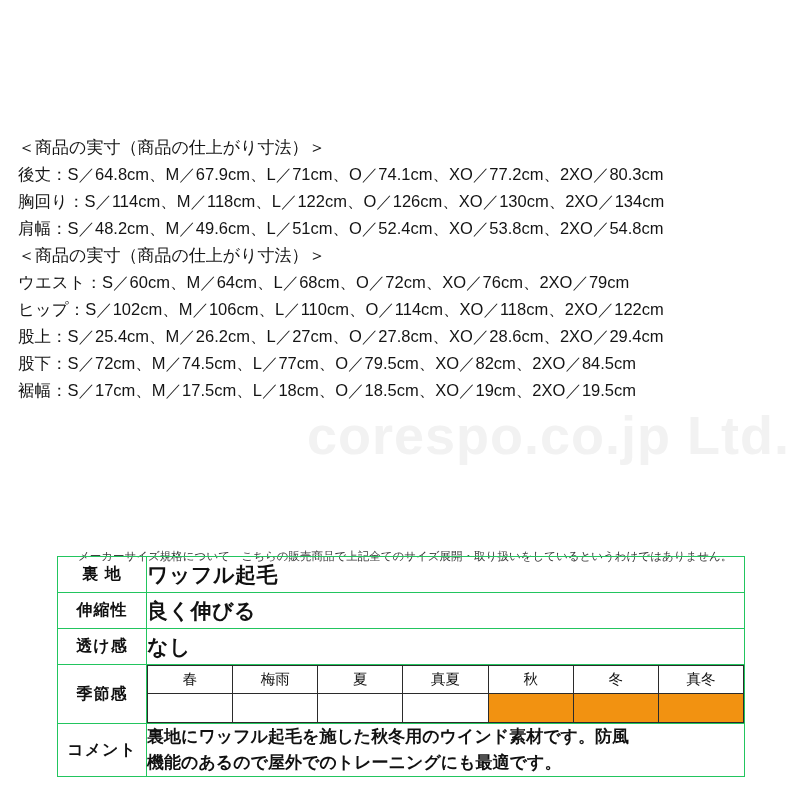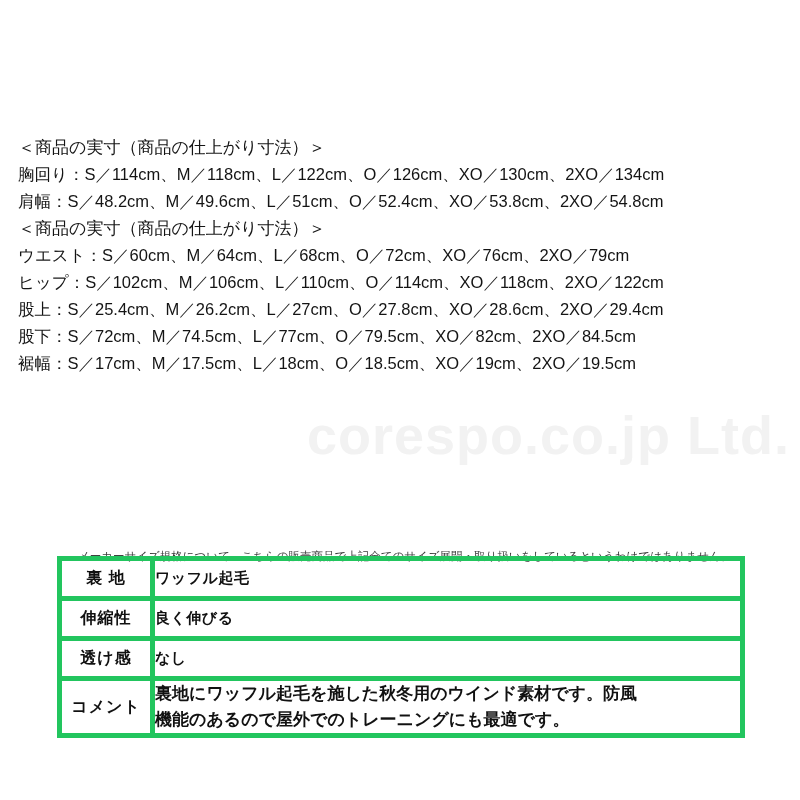--- a/index.html
+++ b/index.html
@@ -65,36 +65,36 @@
   
   table.spec {
     position: absolute;
     left: 57px;
     top: 556px;
     width: 688px;
     border-collapse: collapse;
     table-layout: fixed;
   }
   table.spec td {
-    border: 5px solid #22c55e;
+    border: 1px solid #22c55e;
     padding: 0;
     vertical-align: middle;
   }
   .lbl {
     width: 88px;
     text-align: center;
     font-size: 16px;
     font-weight: bold;
     color: #111;
     letter-spacing: 1px;
     height: 35px;
   }
   .val {
     padding-left: 12px;
-    font-size: 15px;
+    font-size: 21px;
     font-weight: bold;
     color: #111;
     letter-spacing: 0.5px;
     height: 35px;
   }
   .season-label {
     width: 88px;
     text-align: center;
     font-size: 16px;
     font-weight: bold;
@@ -123,20 +123,21 @@
     line-height: 26px;
     color: #111;
     font-family: Liberation Serif, serif;
   }
 </style>
 </head>
 <body>
 
 <div class="measure-block">
   <div class="measure-head">＜商品の実寸（商品の仕上がり寸法）＞</div>
+  <div class="measure-line">後丈：S／64.8cm、M／67.9cm、L／71cm、O／74.1cm、XO／77.2cm、2XO／80.3cm</div>
   <div class="measure-line">胸回り：S／114cm、M／118cm、L／122cm、O／126cm、XO／130cm、2XO／134cm</div>
   <div class="measure-line">肩幅：S／48.2cm、M／49.6cm、L／51cm、O／52.4cm、XO／53.8cm、2XO／54.8cm</div>
   <div class="measure-head">＜商品の実寸（商品の仕上がり寸法）＞</div>
   <div class="measure-line">ウエスト：S／60cm、M／64cm、L／68cm、O／72cm、XO／76cm、2XO／79cm</div>
   <div class="measure-line">ヒップ：S／102cm、M／106cm、L／110cm、O／114cm、XO／118cm、2XO／122cm</div>
   <div class="measure-line">股上：S／25.4cm、M／26.2cm、L／27cm、O／27.8cm、XO／28.6cm、2XO／29.4cm</div>
   <div class="measure-line">股下：S／72cm、M／74.5cm、L／77cm、O／79.5cm、XO／82cm、2XO／84.5cm</div>
   <div class="measure-line">裾幅：S／17cm、M／17.5cm、L／18cm、O／18.5cm、XO／19cm、2XO／19.5cm</div>
 </div>
 
@@ -152,20 +153,47 @@
   </tr>
   <tr>
     <td class="lbl">伸縮性</td>
     <td class="val">良く伸びる</td>
   </tr>
   <tr>
     <td class="lbl">透け感</td>
     <td class="val">なし</td>
   </tr>
   <tr>
+    <td class="season-label">季節感</td>
+    <td class="nopad">
+      <table class="season-inner">
+        <tbody>
+              <tr>
+          <td class="hdr">春</td>
+          <td class="hdr">梅雨</td>
+          <td class="hdr">夏</td>
+          <td class="hdr">真夏</td>
+          <td class="hdr">秋</td>
+          <td class="hdr">冬</td>
+          <td class="hdr">真冬</td>
+        </tr>
+        <tr>
+          <td class="cell"></td>
+          <td class="cell"></td>
+          <td class="cell"></td>
+          <td class="cell"></td>
+          <td class="cell" style="background: rgb(242, 146, 17);"></td>
+          <td class="cell" style="background: rgb(242, 146, 17);"></td>
+          <td class="cell" style="background: rgb(242, 146, 17);"></td>
+        </tr>
+      </tbody>
+          </table>
+    </td>
+  </tr>
+  <tr>
     <td class="lbl">コメント</td>
     <td class="comment-cell">
       <div>裏地にワッフル起毛を施した秋冬用のウインド素材です。防風</div>
       <div>機能のあるので屋外でのトレーニングにも最適です。</div>
     </td>
   </tr>
 </tbody>
   </table>
 
 </body></html>

